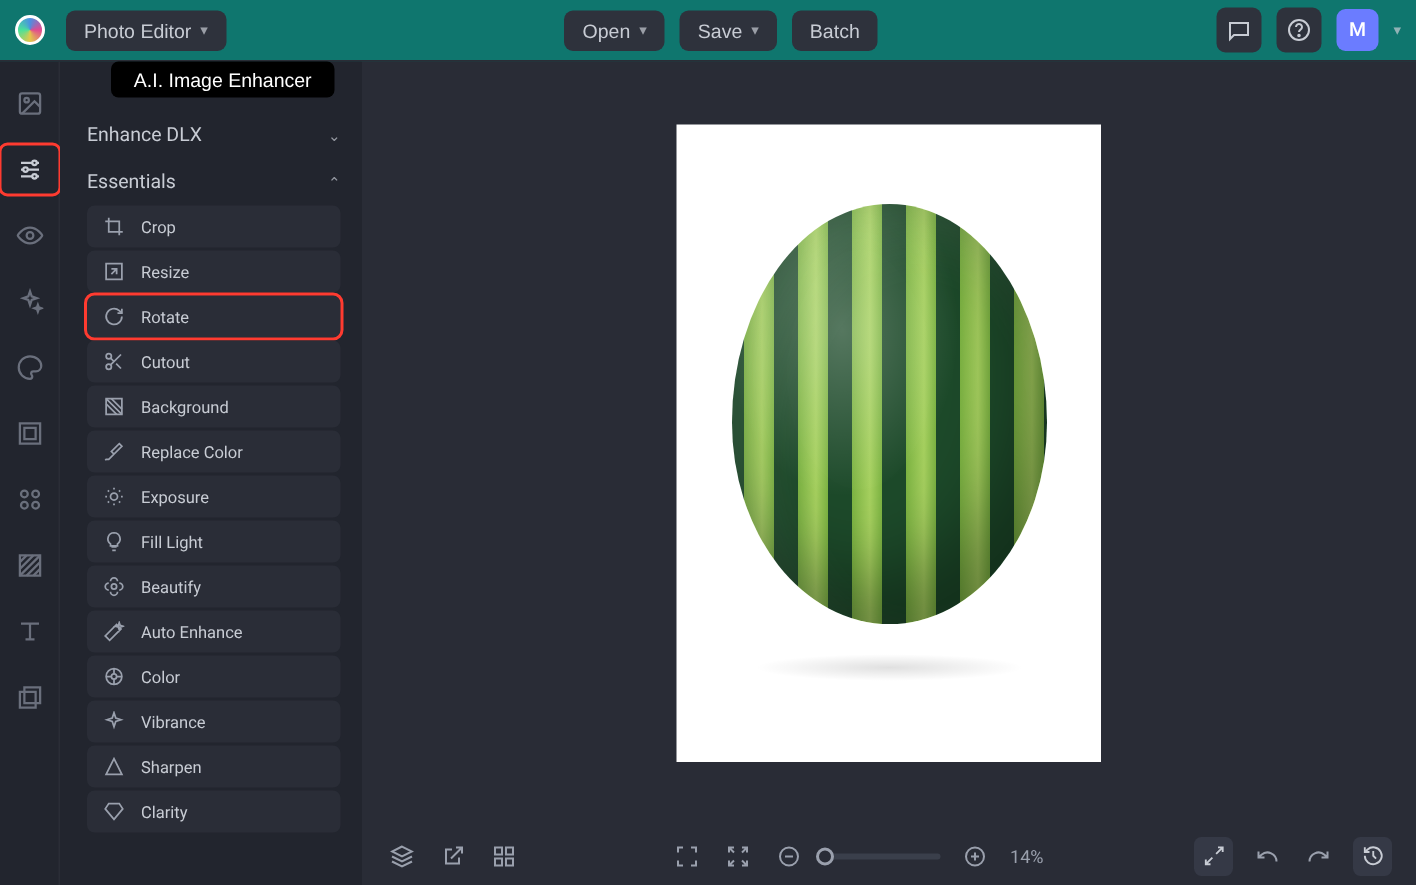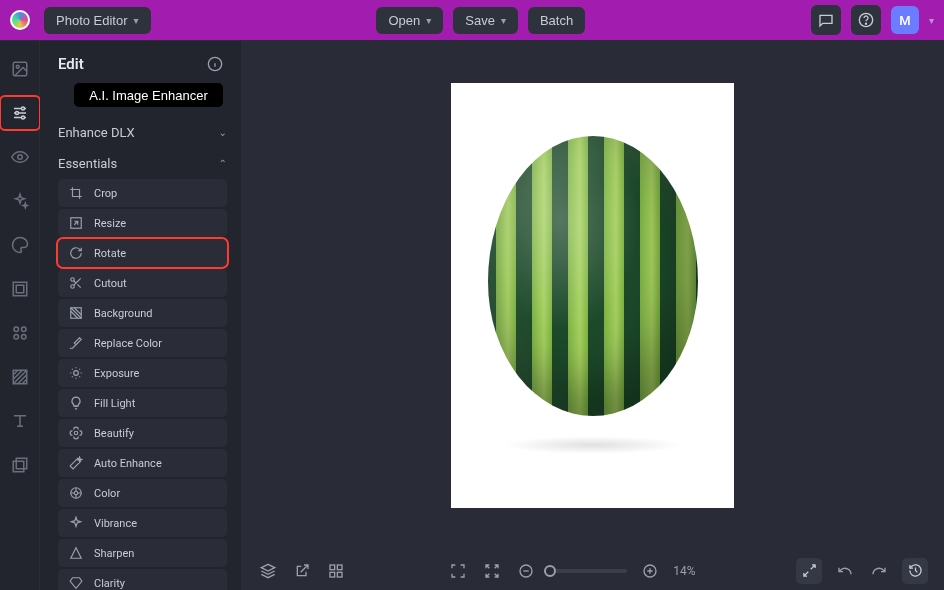--- a/index.html
+++ b/index.html
@@ -9,21 +9,21 @@
     font-family: -apple-system, BlinkMacSystemFont, "Segoe UI", Roboto, sans-serif;
     background: #1e2129;
     color: #c8ccd4;
     overflow: hidden;
   }
   .app { display: flex; flex-direction: column; width: 100%; height: 100%; }
   
   
   .header {
     height: 41px;
-    background: #a21caf;
+    background: #0f766e;
     border-bottom: 1px solid #2a2d36;
     display: flex;
     align-items: center;
     padding: 0 10px;
   }
   .logo {
     width: 20px; height: 20px;
     border-radius: 50%;
     background: conic-gradient(from 0deg, #4a90e2, #e24a90, #e2c84a, #4ae29a, #4a90e2);
     margin-right: 14px;
@@ -301,29 +301,20 @@
         <span>
             <svg width="18" height="18" viewBox="0 0 24 24" fill="none" stroke="currentColor" stroke-width="2">
               <rect x="7" y="3" width="14" height="14"></rect>
               <rect x="3" y="7" width="14" height="14"></rect>
             </svg>
           </span>
       </div>
     </div>
 
     <div class="sidebar">
-      <div class="sidebar-header">
-        <div class="sidebar-title">Edit</div>
-        <span class="info-icon">
-          <svg width="16" height="16" viewBox="0 0 24 24" fill="none" stroke="currentColor" stroke-width="2">
-              <circle cx="12" cy="12" r="10"></circle>
-              <path d="M12 16v-5M12 8h.01"></path>
-            </svg>
-        </span>
-      </div>
       <button class="enhancer-btn">
         <span>A.I. Image Enhancer</span>
       </button>
       <div class="sidebar-scroll">
         <div class="section-head">
           <span>Enhance DLX</span>
           <span class="chev-down">⌄</span>
         </div>
         <div class="section-head">
           <span>Essentials</span>

